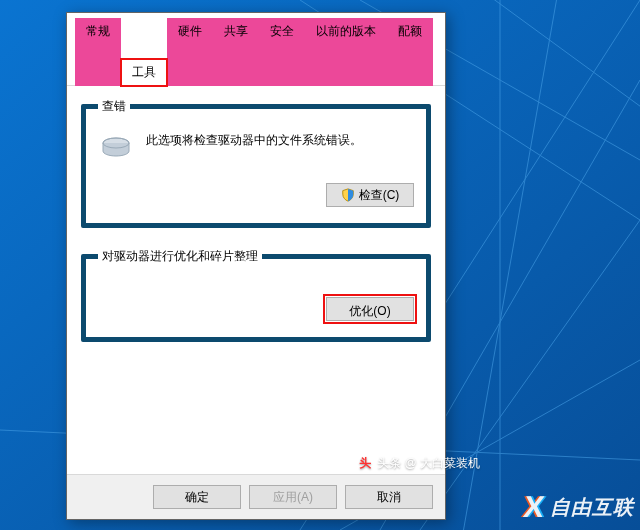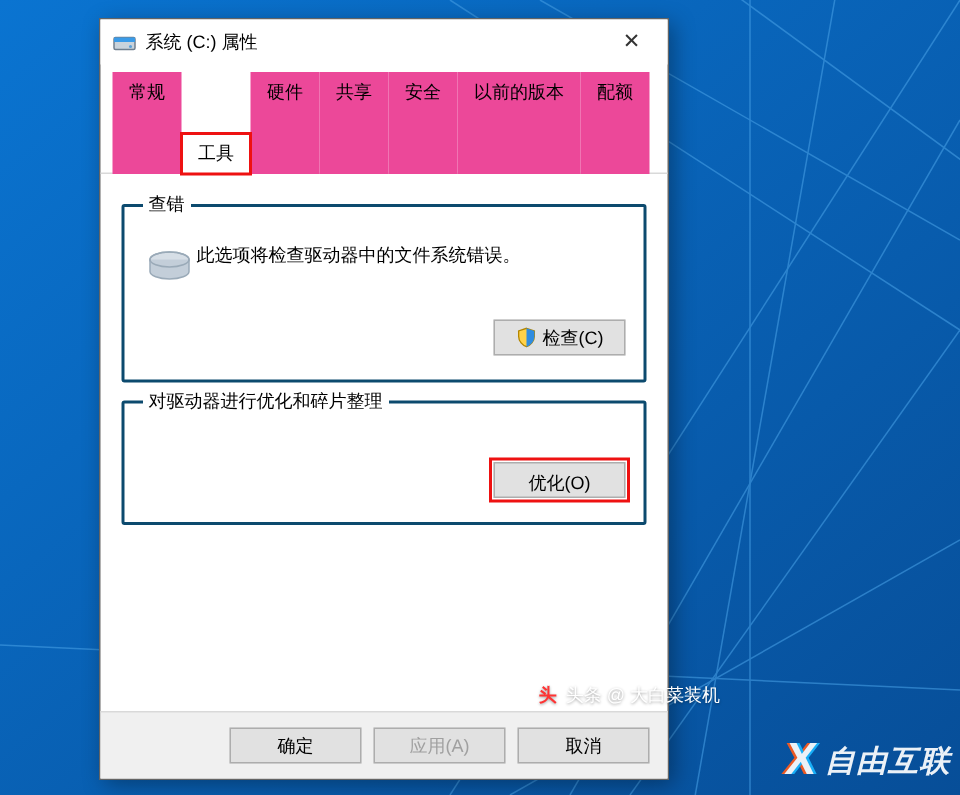--- a/index.html
+++ b/index.html
@@ -32,26 +32,26 @@
   .tabstrip { display:flex; padding: 4px 8px 0 8px; border-bottom:1px solid #d9d9d9;
     position:relative; }
   .tab { padding:4px 10px 5px; border:1px solid transparent; border-bottom:none;
     font-size:12px; cursor:pointer; position:relative; top:1px; background:#ec4899; }
   .tab.active { border-color:#d9d9d9; background:#fff; z-index:2; }
   .tab.hl { outline:2px solid #e11; outline-offset:-1px;margin-top:41px; }
 
   .body { flex:1; padding:12px 14px 6px; overflow:hidden; }
 
   fieldset.group {
-    border:2px solid #0c4a6e; border-radius:2px;
-    padding:14px 12px 16px; margin-bottom:4px;
+    border:5px solid #0c4a6e; border-radius:2px;
+    padding:14px 12px 16px; margin-bottom:20px;
   }
   fieldset.group legend { padding:0 4px; font-size:12px; color:#000; }
 
-  .row { display:flex; align-items:flex-start; }
+  .row { display:flex; align-items:flex-start; gap:12px; }
   .row .icon { width:36px; height:36px; flex:0 0 36px; display:flex; align-items:center; justify-content:center; }
   .row .txt { flex:1; font-size:12px; line-height:1.5; padding-top:2px; }
   .btnrow { display:flex; justify-content:flex-end; margin-top:18px; }
   button.win {
     min-width:88px; height:24px; padding:0 0;
     background:#e1e1e1; border:1px solid #adadad; font-size:12px;
     cursor:pointer; display:inline-flex; align-items:center; justify-content:center; gap:4px;
   }
   button.win.disabled { color:#a0a0a0; cursor:default; }
   button.hl { outline:2px solid #e11; outline-offset:1px;align-items:flex-end; }
@@ -100,31 +100,20 @@
       <line x1="560" y1="-20" x2="460" y2="550"></line>
       <line x1="640" y1="80" x2="380" y2="530"></line>
       <line x1="640" y1="220" x2="420" y2="530"></line>
       <line x1="340" y1="530" x2="640" y2="360"></line>
       <line x1="0" y1="430" x2="640" y2="460"></line>
     </g>
   </svg>
 </div>
 
 <div class="dialog">
-  <div class="titlebar">
-    <span class="drv-icon">
-      <svg viewBox="0 0 16 16">
-          <rect x="1" y="5" width="14" height="8" rx="1" fill="#c9d3dc" stroke="#6f7f8f"></rect>
-          <rect x="1" y="5" width="14" height="3" fill="#3a9be8"></rect>
-          <circle cx="12" cy="11" r="1" fill="#5aa0d8"></circle>
-        </svg>
-    </span>
-    <span class="title">系统 (C:) 属性</span>
-    <span class="close">✕</span>
-  </div>
 
   <div class="tabstrip">
     <div class="tab">常规</div>
     <div class="tab active hl">工具</div>
     <div class="tab">硬件</div>
     <div class="tab">共享</div>
     <div class="tab">安全</div>
     <div class="tab">以前的版本</div>
     <div class="tab">配额</div>
   </div>

